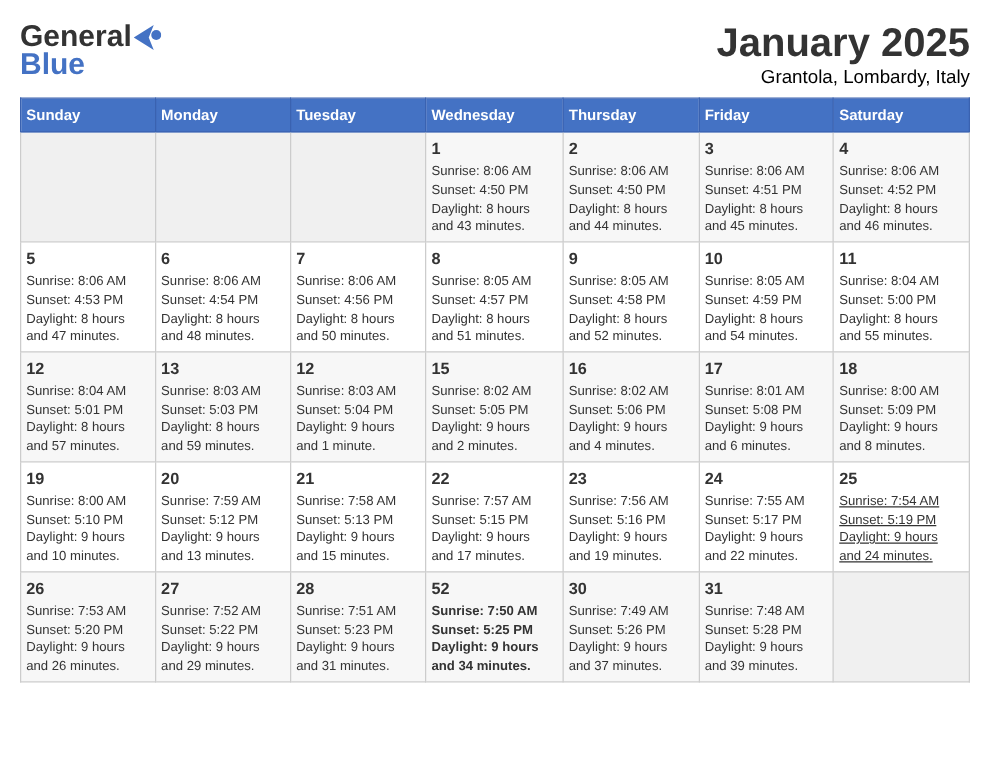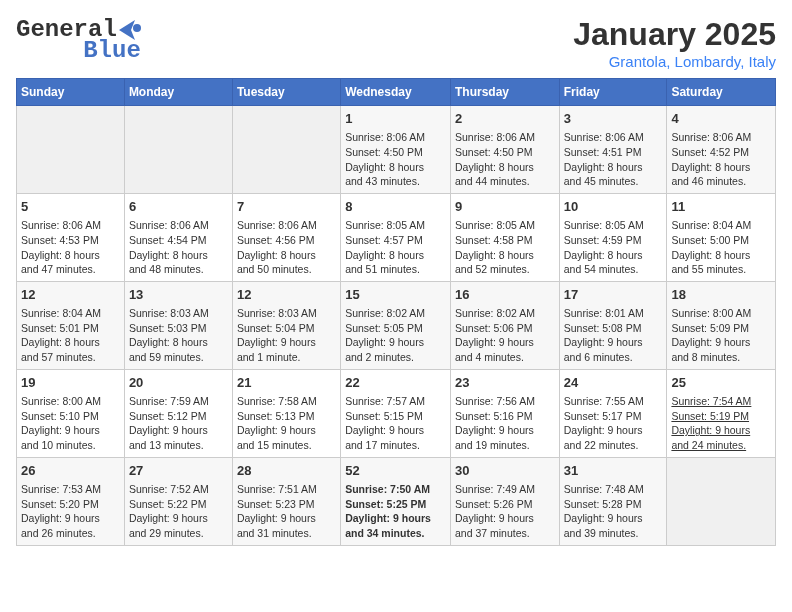--- a/index.html
+++ b/index.html
@@ -12,34 +12,33 @@
     }
     .header {
       display: flex;
       justify-content: space-between;
       align-items: flex-start;
       margin-bottom: 8px;
     }
     .logo {
       display: flex;
       flex-direction: column;
-      align-items: flex-end;
-      font-family: Liberation Mono, monospace;
+      align-items: flex-start;
     }
     .title-block {
       text-align: right;
     }
     .month-title {
       font-size: 32px;
       font-weight: bold;
       color: #333;
     }
     .location {
       font-size: 15px;
-      color: #3b82f6;
+      color: #000000;
     }
     table {
       width: 100%;
       border-collapse: collapse;
       font-size: 11px;
     }
     thead th {
       background-color: #4472c4;
       color: #fff;
       padding: 6px 4px;

